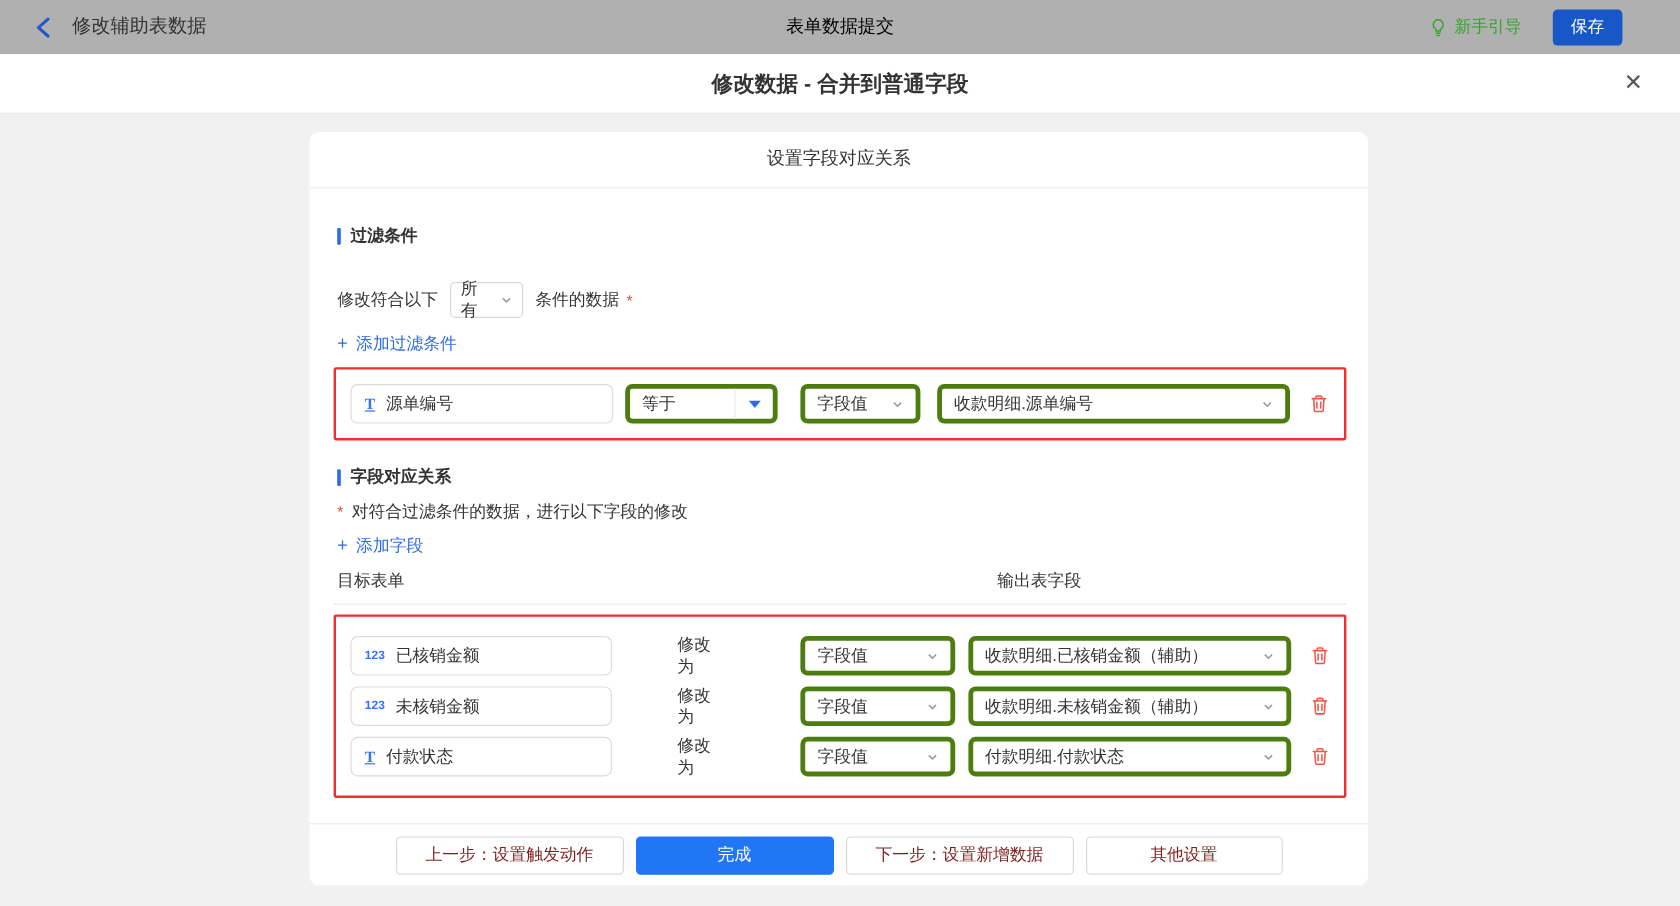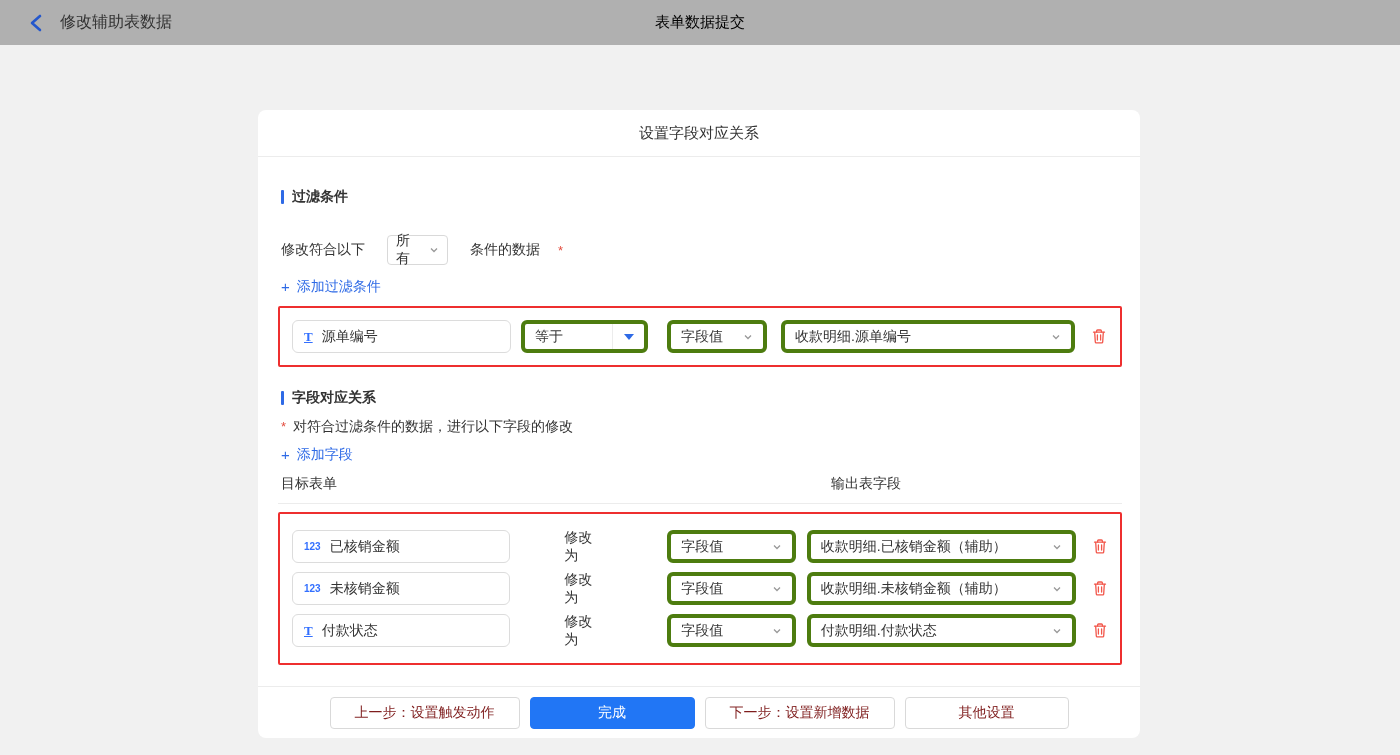--- a/index.html
+++ b/index.html
@@ -25,21 +25,21 @@
   
   .card { position:absolute; left:258px; top:110px; width:882px; height:628px; background:#fff; border-radius:8px; }
   .card-header { height:47px; line-height:46px; padding:0 23px; border-bottom:1px solid #ececec; font-size:15px; color:#333;text-align:center; }
   .card-body { padding:0 23px; }
 
   .section-title { display:flex; align-items:center; gap:8px; font-size:14px; font-weight:bold; color:#333; height:17px; }
   .section-title .bar { width:3px; height:14px; background:#2e6ae6; border-radius:1px; }
   .st-filter { margin-top:31px; }
   .st-mapping { margin-top:22px; }
 
-  .filter-config { margin-top:30px; display:flex; align-items:center; font-size:14px; height:30px;gap:12px; }
+  .filter-config { margin-top:30px; display:flex; align-items:center; font-size:14px; height:30px; }
   .mini-select { margin:0 10px; width:61px; height:30px; border:1px solid #d9d9d9; border-radius:4px; display:flex; align-items:center; justify-content:space-between; padding:0 8px; cursor:pointer; background:#fff; }
   .req { color:#e34d3f; margin-left:6px; font-size:13px; }
 
   .add-link { display:flex; align-items:center; gap:7px; color:#2e6ae6; font-size:14px; height:16px; cursor:pointer; width:fit-content; }
   .al-1 { margin-top:14px; }
   .al-2 { margin-top:13px; }
   .plus { font-size:15px; line-height:14px; }
 
   .redbox { margin-left:-3px; width:844px; border:2px solid #ee2f2f; border-radius:2px; background:#fff; }
   .box1 { margin-top:11px; padding:12px 12px; }
@@ -85,22 +85,38 @@
   <div class="topbar">
     <div class="topbar-left">
       <span class="back-icon">
         <svg width="16" height="18" viewBox="0 0 16 18">
             <path d="M12 2 L4 9 L12 16" fill="none" stroke="#2457cc" stroke-width="2.6" stroke-linecap="round" stroke-linejoin="round"></path>
           </svg>
       </span>
       <span class="topbar-back-label">修改辅助表数据</span>
     </div>
     <div class="topbar-title">表单数据提交</div>
+    <div class="topbar-right">
+      <span class="guide">
+        <span style="display:flex;">
+          <svg width="15" height="16" viewBox="0 0 16 17">
+              <path d="M8 1.6a4.4 4.4 0 0 1 2.6 7.9c-.5.4-.8 1-.8 1.6v.4H6.2v-.4c0-.6-.3-1.2-.8-1.6A4.4 4.4 0 0 1 8 1.6z" fill="none" stroke="#35a42e" stroke-width="1.3"></path>
+              <path d="M6.3 13.5h3.4 M7 15.5h2" stroke="#35a42e" stroke-width="1.3" stroke-linecap="round"></path>
+            </svg>
+        </span>
+        <span>新手引导</span>
+      </span>
+      <button class="save-btn">保存</button>
+    </div>
   </div>
 
+  <div class="dialog-header">
+    <div class="dialog-title">修改数据 - 合并到普通字段</div>
+    <div class="close-btn">✕</div>
+  </div>
 
   <div class="card">
     <div class="card-header">设置字段对应关系</div>
 
     <div class="card-body">
 
       <div class="section-title st-filter">
         <span class="bar"></span>
         <span>过滤条件</span>
       </div>

